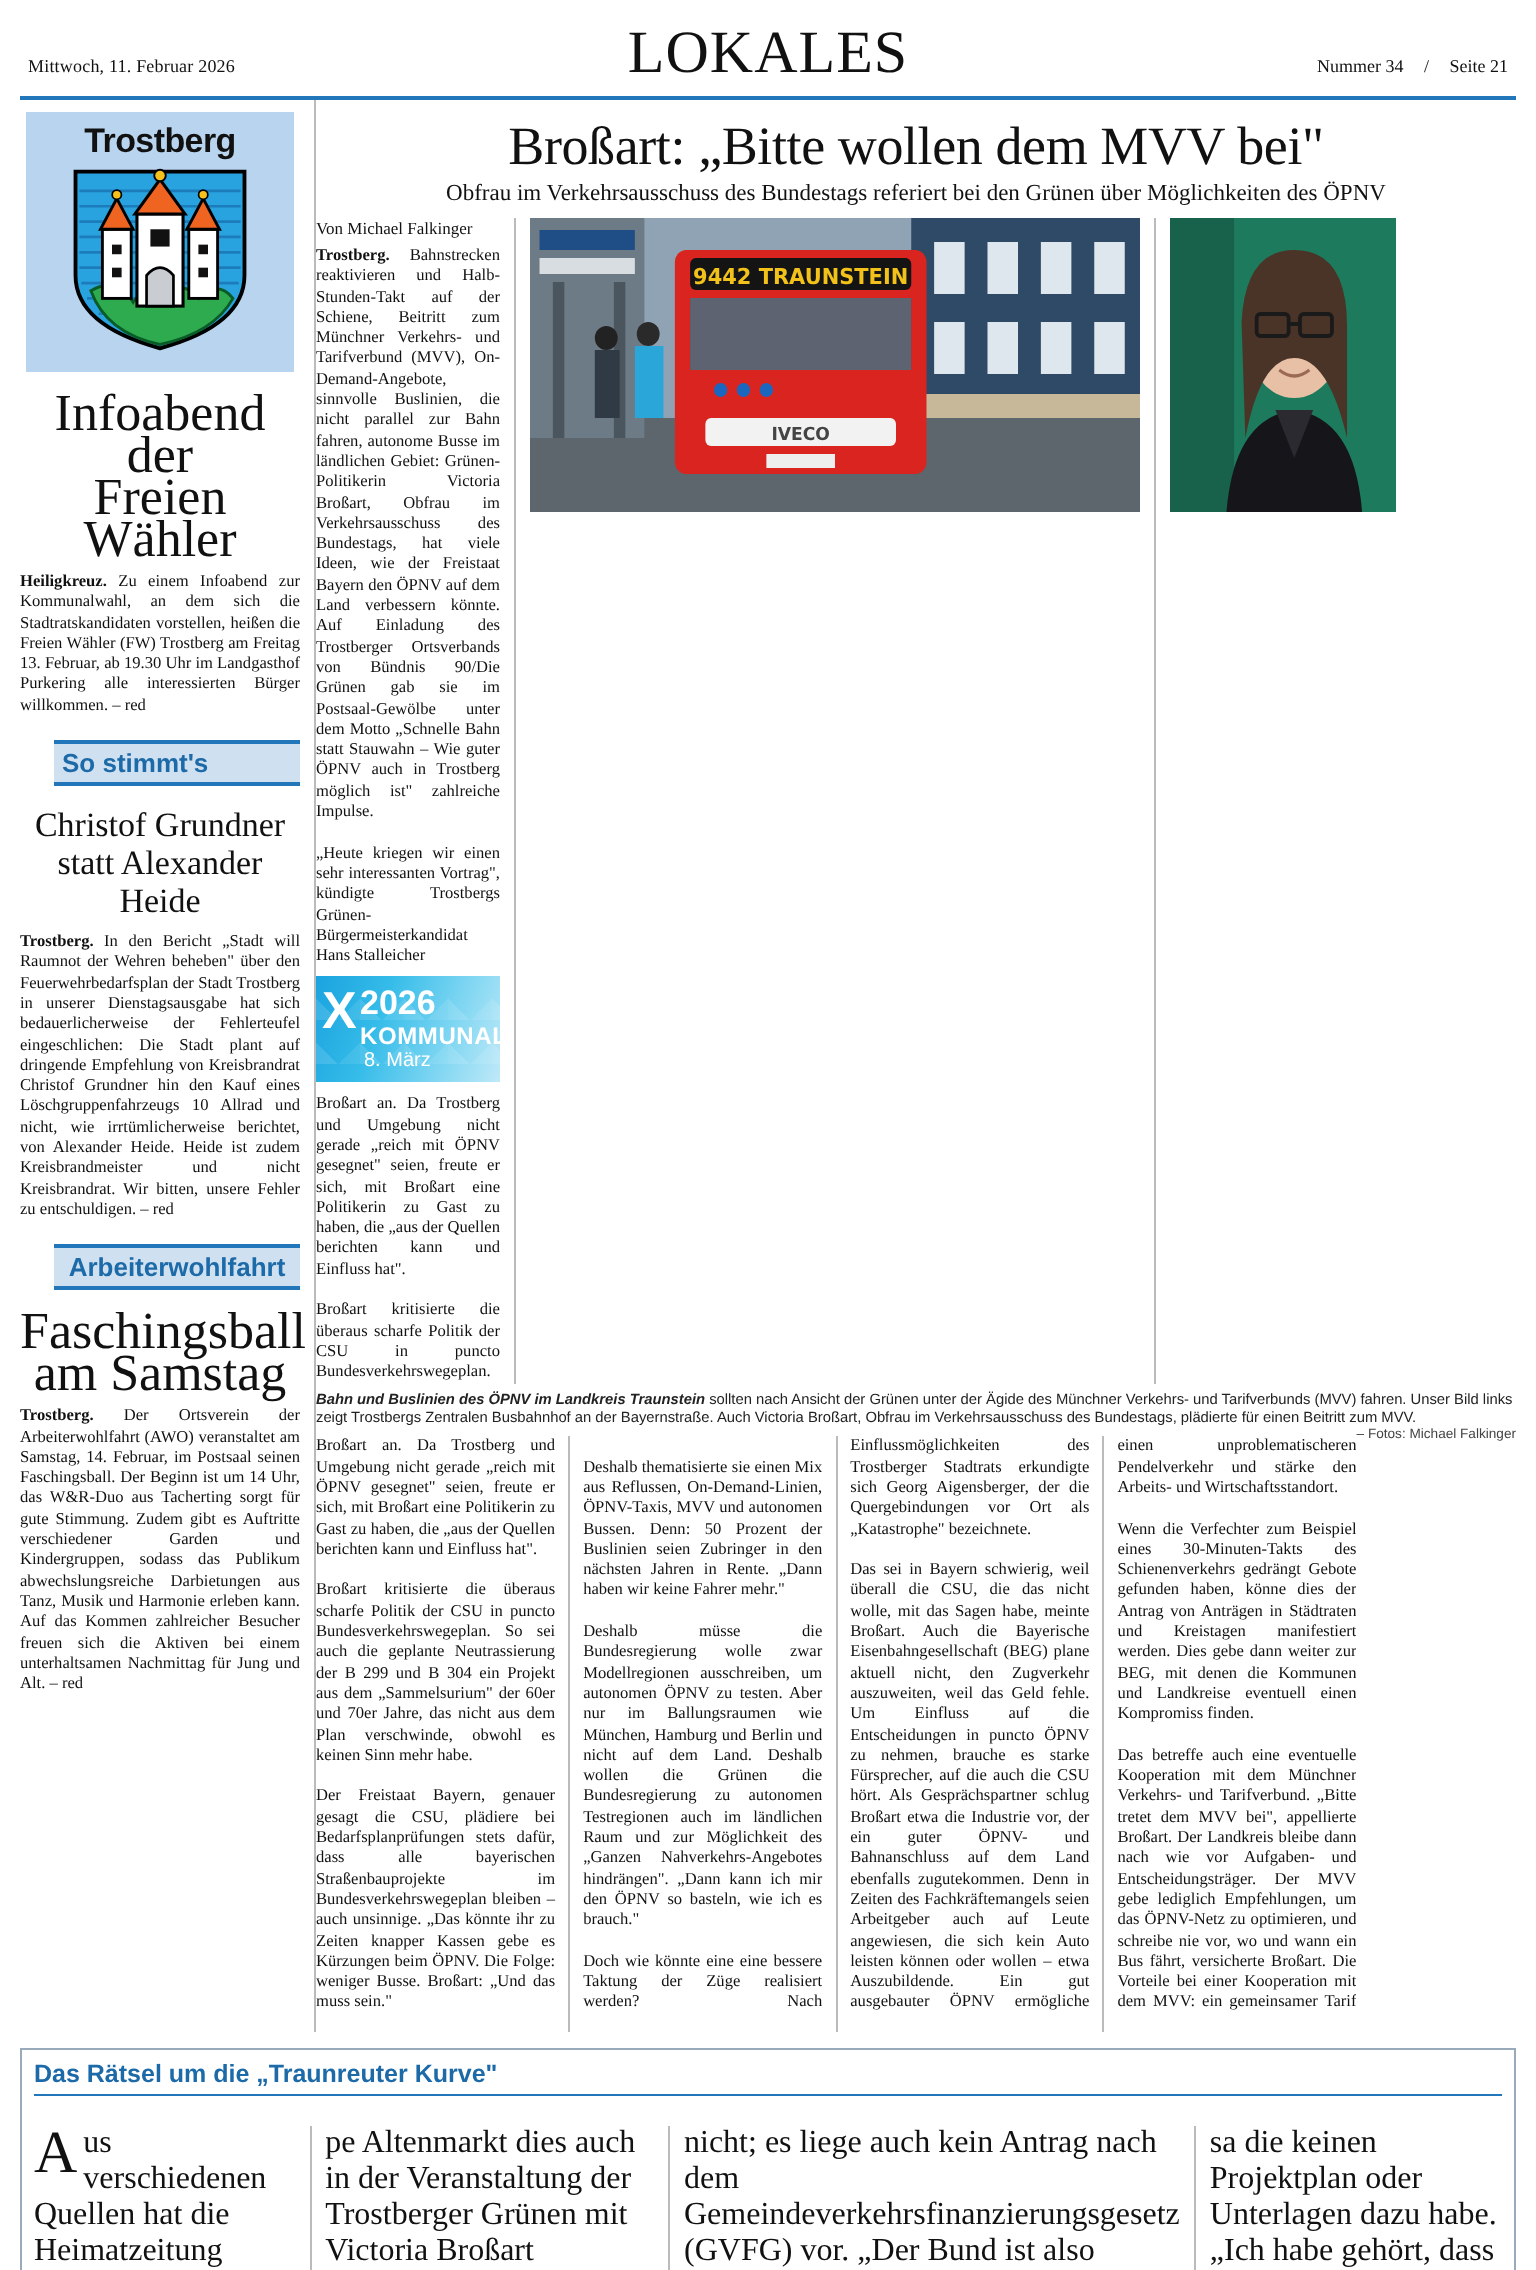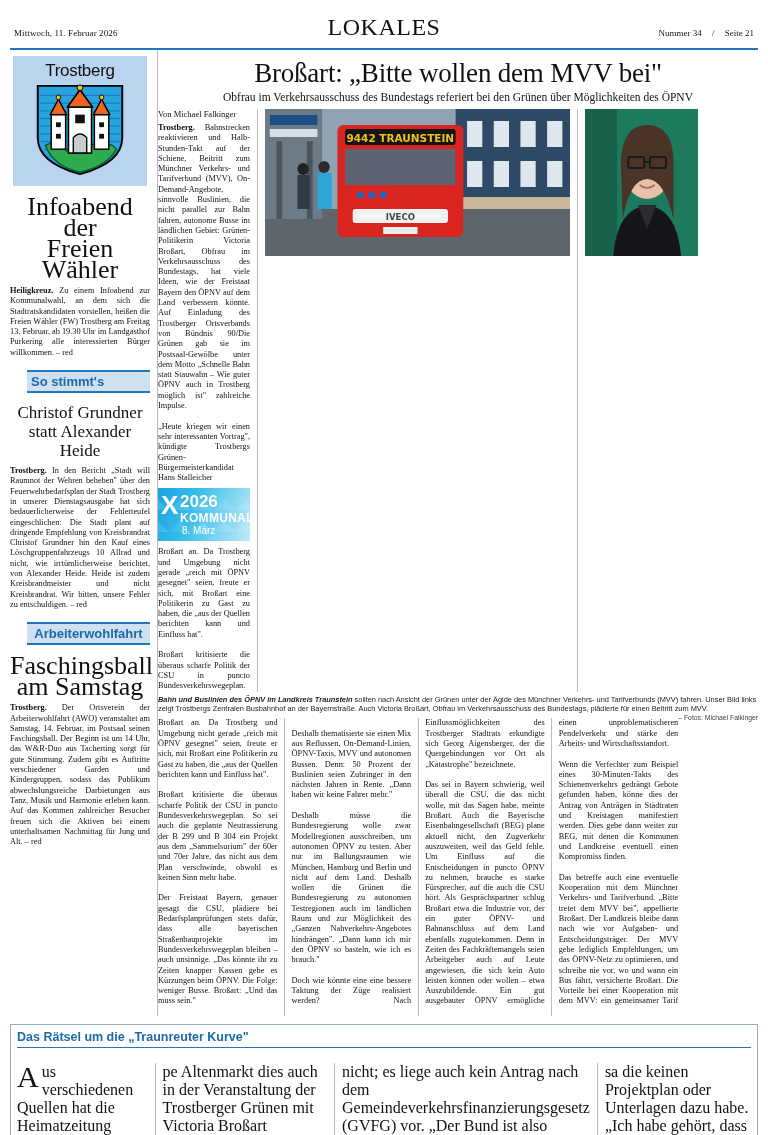--- a/index.html
+++ b/index.html
@@ -12,21 +12,21 @@
   }
   .page { width: 768px; height: 1135px; position: relative; padding: 0 10px; }
 
   
   .masthead { position: relative; height: 46px; padding-top: 10px; }
   .masthead .date {
     position: absolute; left: 4px; bottom: 8px;
     font-size: 9px; letter-spacing: .1px;
   }
   .masthead .lokales {
-    text-align: center; font-size: 24px; letter-spacing: .5px;
+    text-align: center; font-size: 30px; letter-spacing: .5px;
     font-family: "Liberation Serif", serif; line-height: 34px;
   }
   .masthead .issue {
     position: absolute; right: 4px; bottom: 8px;
     font-size: 9px;
   }
   .masthead .issue .sep { margin: 0 8px; }
   .rule-blue { border-top: 2px solid #2277bb; margin-top: 2px; }
 
   
@@ -34,21 +34,21 @@
 
   
   .rail { width: 148px; flex: none; padding-right: 7px; border-right: 1px solid #bbb; }
 
   .crest-box {
     width: 134px; height: 130px; background: #b9d4ef;
     margin: 6px auto 0 auto; position: relative;
   }
   .crest-title {
     position: absolute; top: 5px; left: 0; right: 0; text-align: center;
-    font-family: "Liberation Sans", sans-serif; font-weight: normal;
+    font-family: "Liberation Sans", sans-serif; font-weight: bold;
     font-size: 17px; color: #111; letter-spacing: -.3px;
   }
   .shield-wrap { position: absolute; top: 26px; left: 0; right: 0; text-align: center; }
 
   .rail h2.head {
     font-size: 17px; text-align: center; line-height: 19px;
     font-weight: normal; margin: 10px 0 6px 0;
   }
   .rail h2.head.big { font-size: 26px; line-height: 21px; }
   .rail p, .main p { font-size: 8.3px; line-height: 10.3px; text-align: justify;

